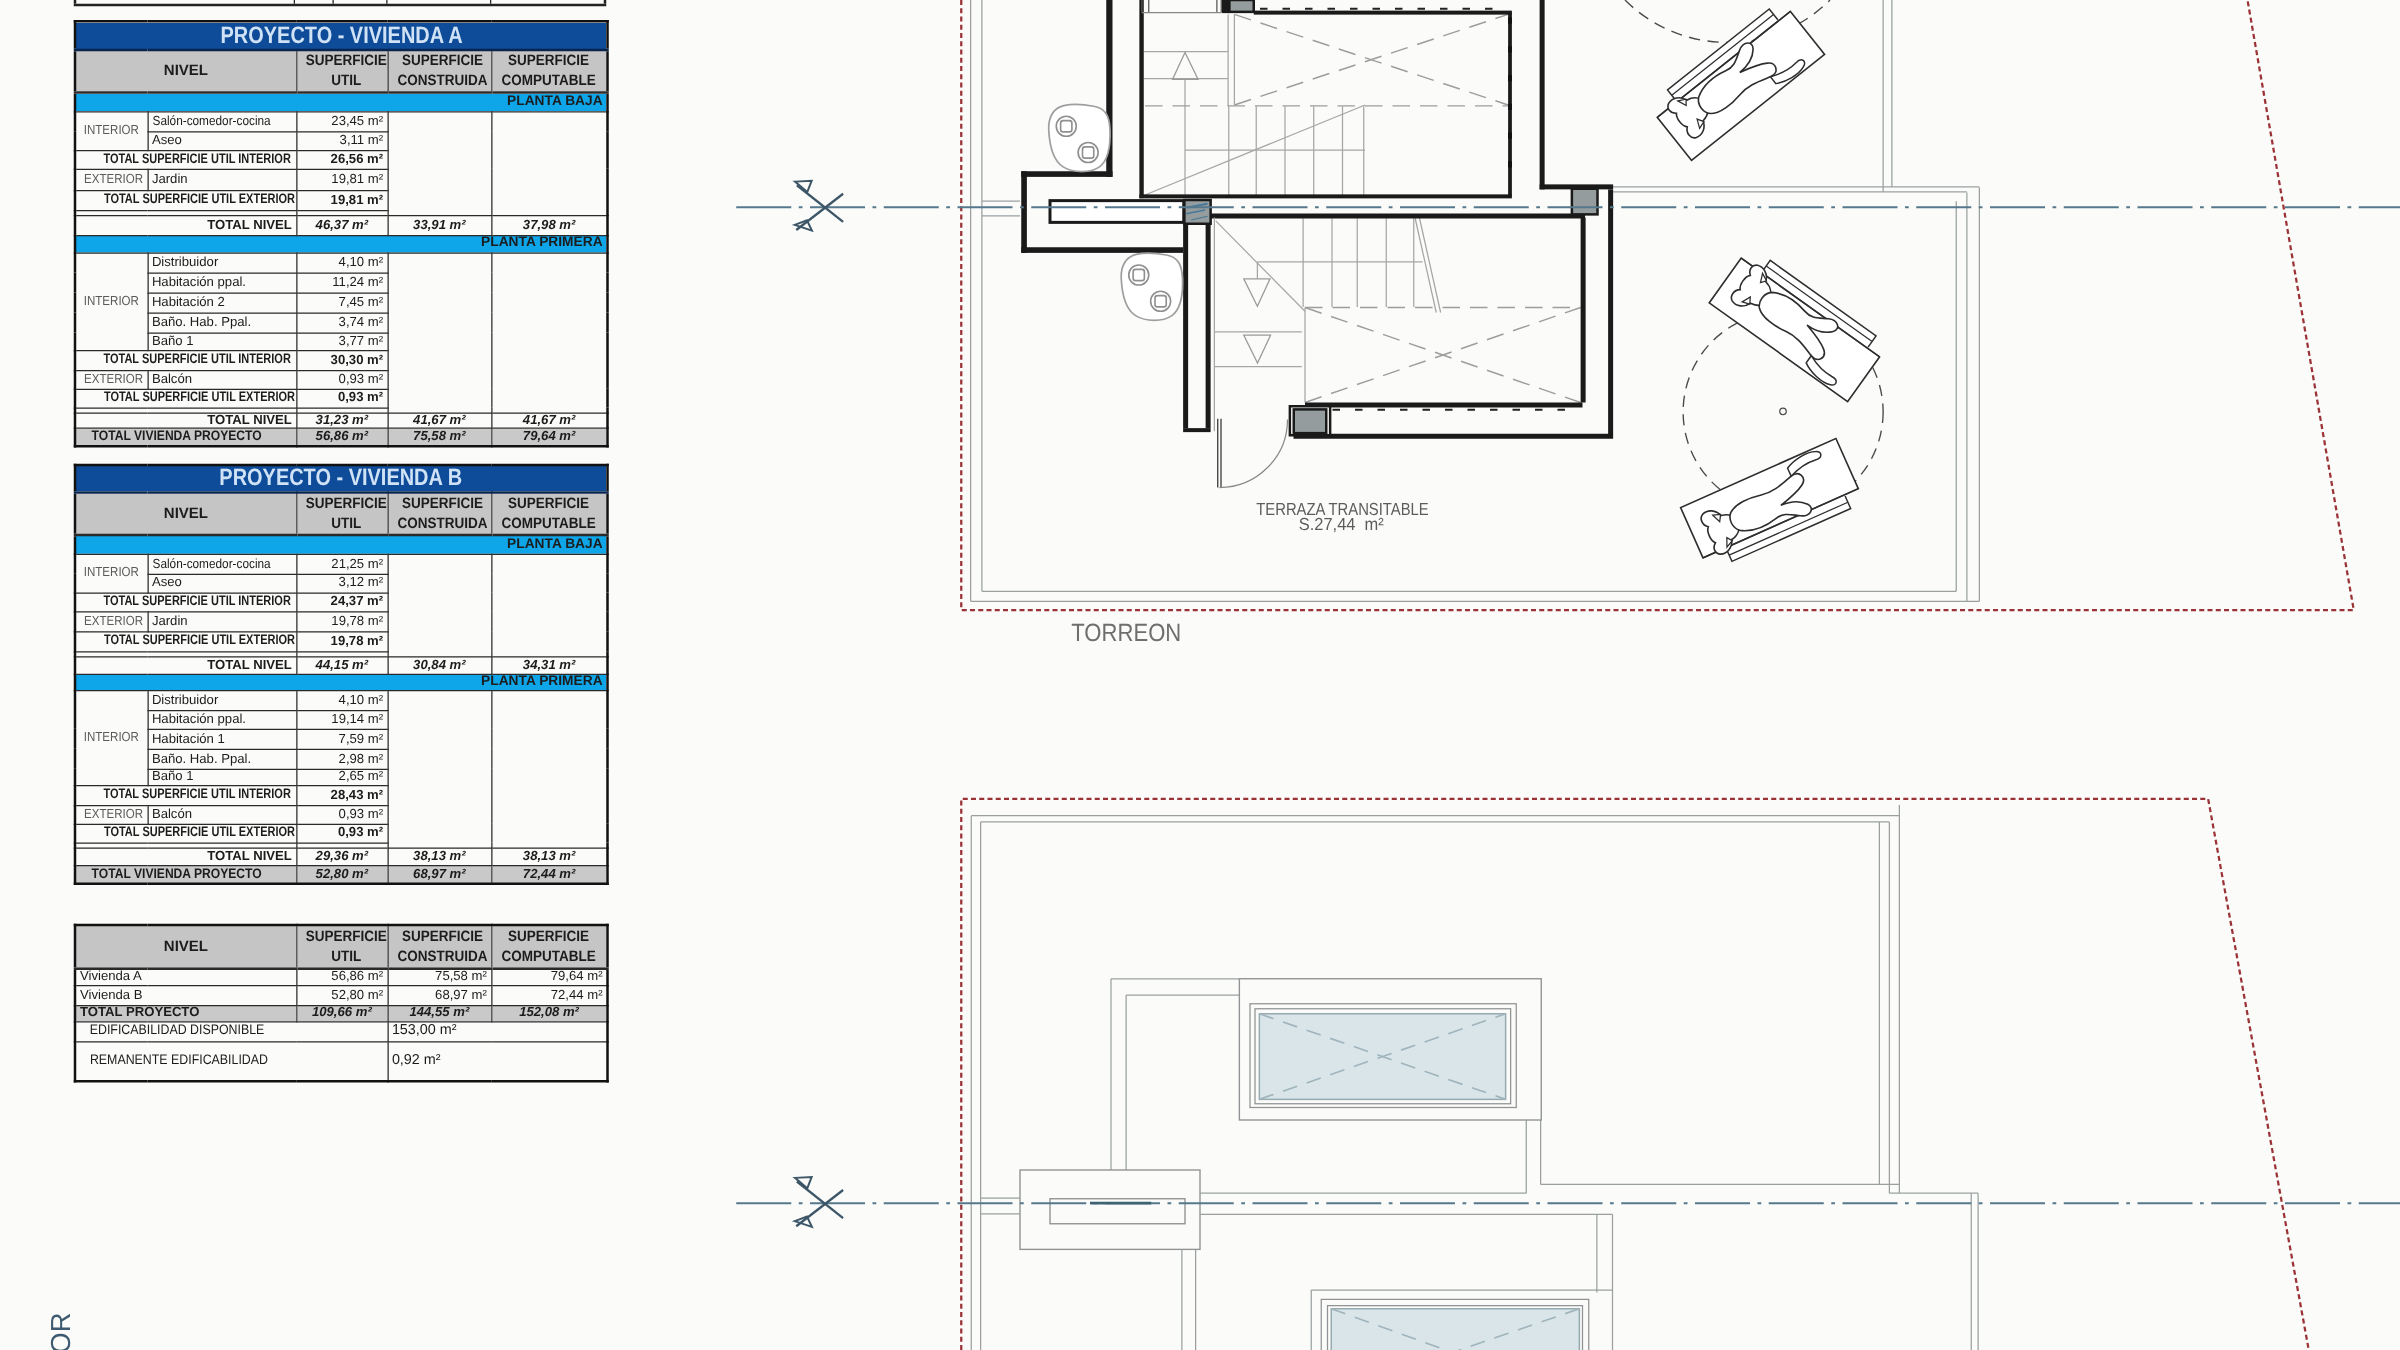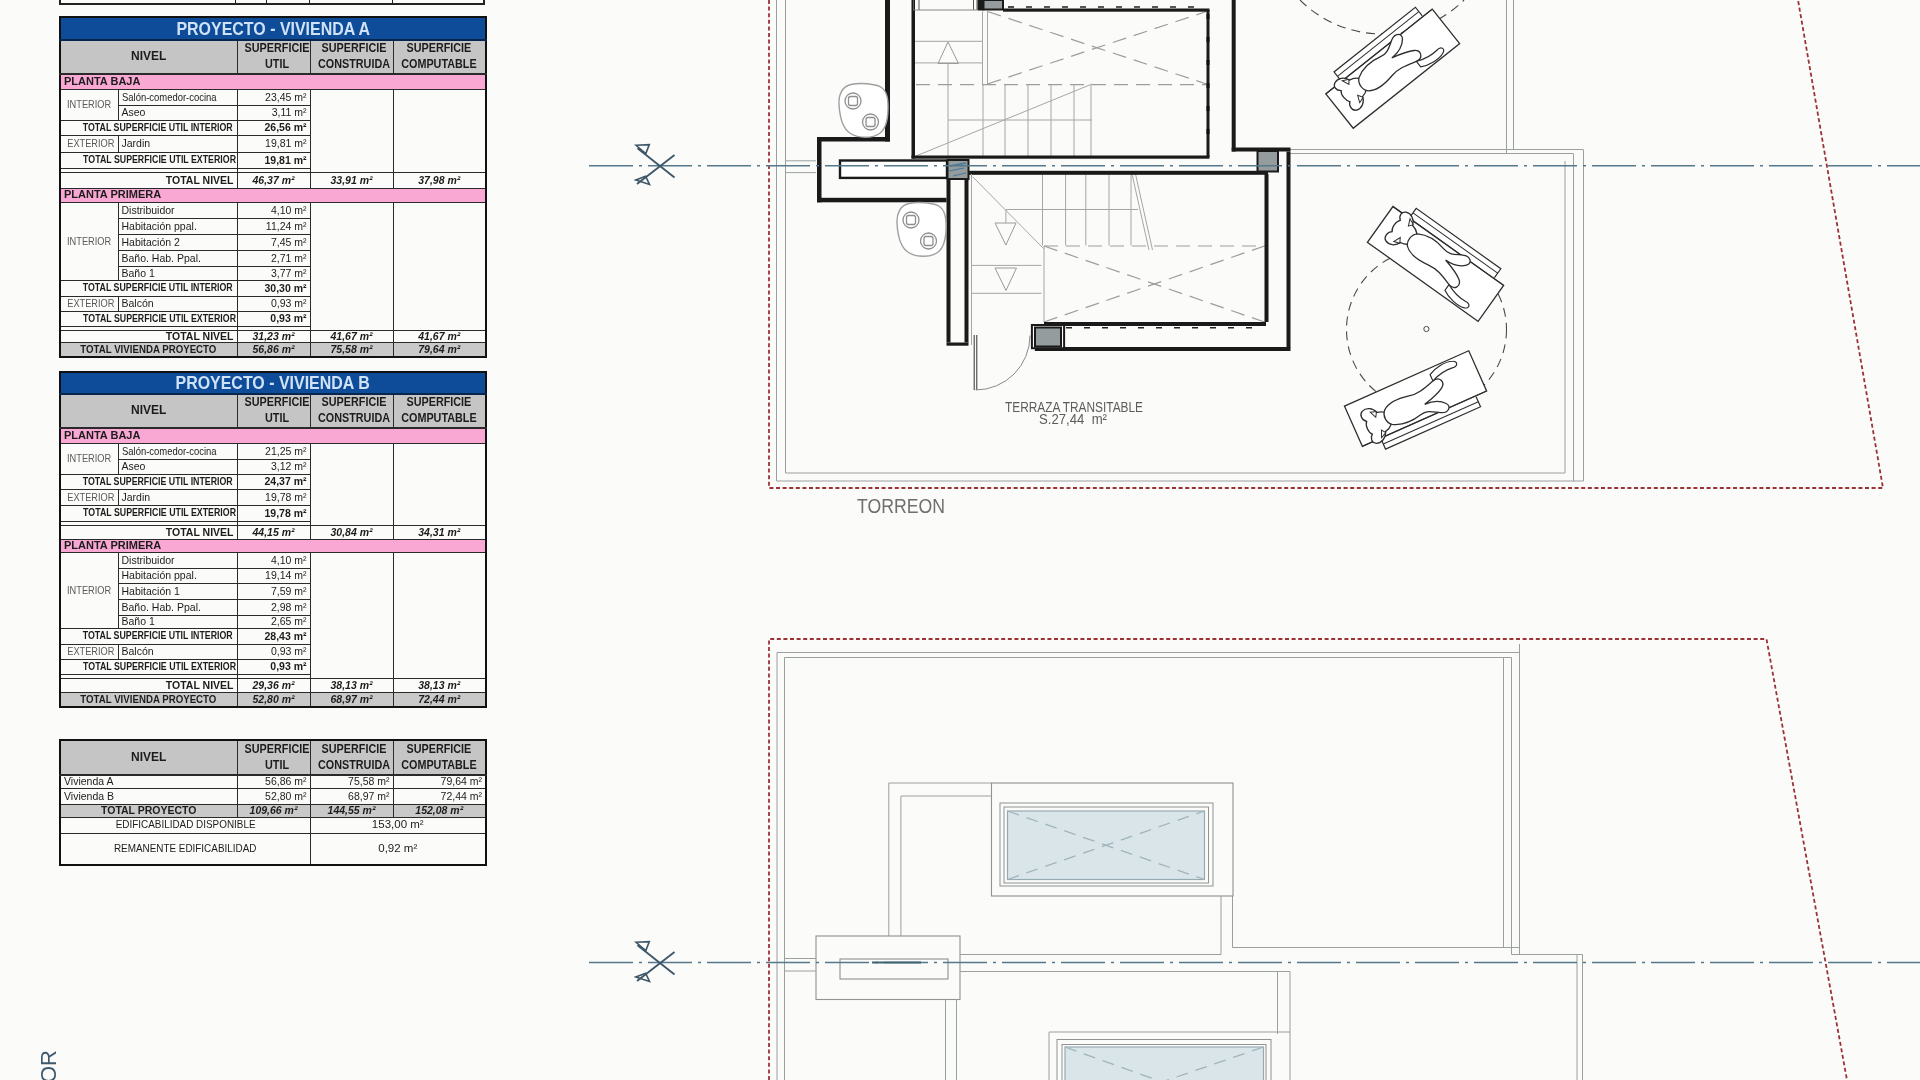--- a/index.html
+++ b/index.html
@@ -7,29 +7,29 @@
        font-family:"Liberation Sans", sans-serif; overflow:hidden;}
   .tbl{position:absolute;border-collapse:collapse;table-layout:fixed;border-radius:22px;}
   .tbl td{border:1px solid #2a2a2a;padding:0 3px;font-size:10.5px;color:#1c1c1c;
           overflow:hidden;white-space:nowrap;line-height:1.02;}
   .tbl{border:2px solid #111;}
   td.title{background:#0e4c99;color:#cfe2f6;font-weight:bold;font-size:19px;
            text-align:center;border:1px solid #08264d;border-bottom-width:2px;}
   td.title span{display:inline-block;transform:scaleX(0.84);transform-origin:50% 50%;}
   td.hdr{background:#c5c5c5;font-weight:bold;text-align:center;font-size:12px;line-height:1.3;border-bottom-width:2px;}
   td.hdr span{display:inline-block;transform:scaleX(0.9);transform-origin:50% 50%;}
-  td.sect{background:#f9a8d4;font-weight:bold;text-align:left;font-size:11px;}
+  td.sect{background:#0ea5e9;font-weight:bold;text-align:right;font-size:11px;}
   td.lab{color:#5a5a5a;text-align:center;font-size:10.5px;}
   td.lab span{display:inline-block;transform:scaleX(0.88);transform-origin:50% 50%;}
   td.name{text-align:left;}
   td.val{text-align:right;}
   td.valc{text-align:center;font-style:italic;}
   td.b{font-weight:bold;}
   td.grey{background:#c9c9c9;}
-  td.ctr{text-align:center;}
+  td.ctr{text-align:left;}
   td.rt{text-align:right;}
   .sx{display:inline-block;transform:scaleX(0.8);transform-origin:50% 50%;font-size:11px;}
   .nx{display:inline-block;transform:scaleX(0.9);transform-origin:0 50%;}
 </style>
 </head>
 <body>
 
 <div style="position:absolute;left:59px;top:0;width:426px;height:3px;border-bottom:2px solid #222;"></div>
 <div style="position:absolute;left:59px;top:0;width:2px;height:3px;background:#222;"></div>
 <div style="position:absolute;left:235px;top:0;width:1px;height:3px;background:#222;"></div>
@@ -106,21 +106,21 @@
 <tr style="height:16px">
         <td class="name">Habitación ppal.</td>
         <td class="val">11,24 m²</td>
       </tr>
 <tr style="height:16px">
         <td class="name">Habitación 2</td>
         <td class="val">7,45 m²</td>
       </tr>
 <tr style="height:16px">
         <td class="name">Baño. Hab. Ppal.</td>
-        <td class="val">2,71 m²</td>
+        <td class="val">3,74 m²</td>
       </tr>
 <tr style="height:14px">
         <td class="name">Baño 1</td>
         <td class="val">3,77 m²</td>
       </tr>
 <tr style="height:16px">
         <td class="ctr b" colspan="2"><span class="sx">TOTAL SUPERFICIE UTIL INTERIOR</span></td>
         <td class="val b">30,30 m²</td>
       </tr>
 <tr style="height:15px">

